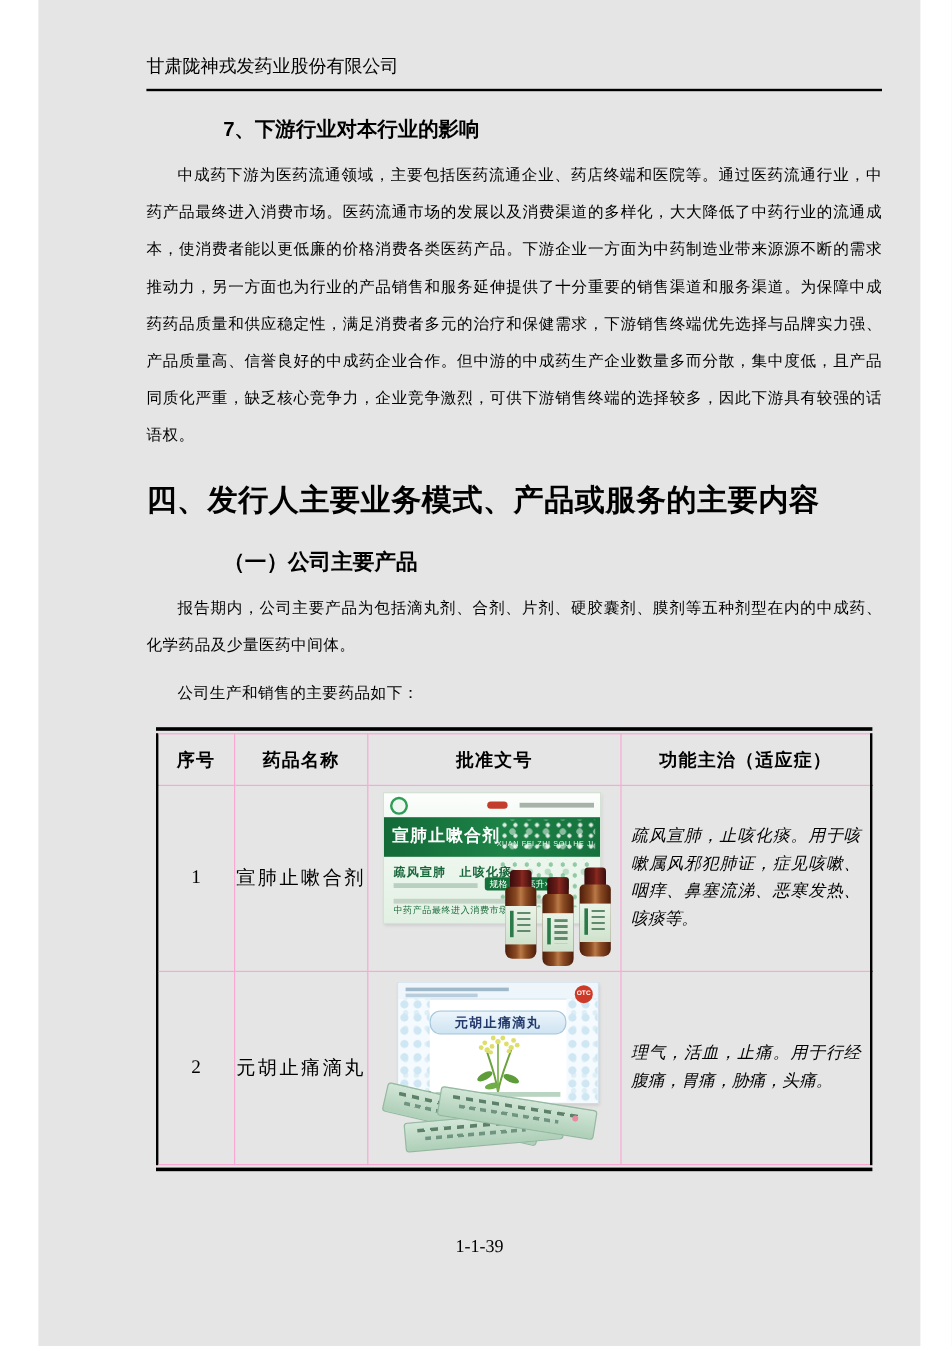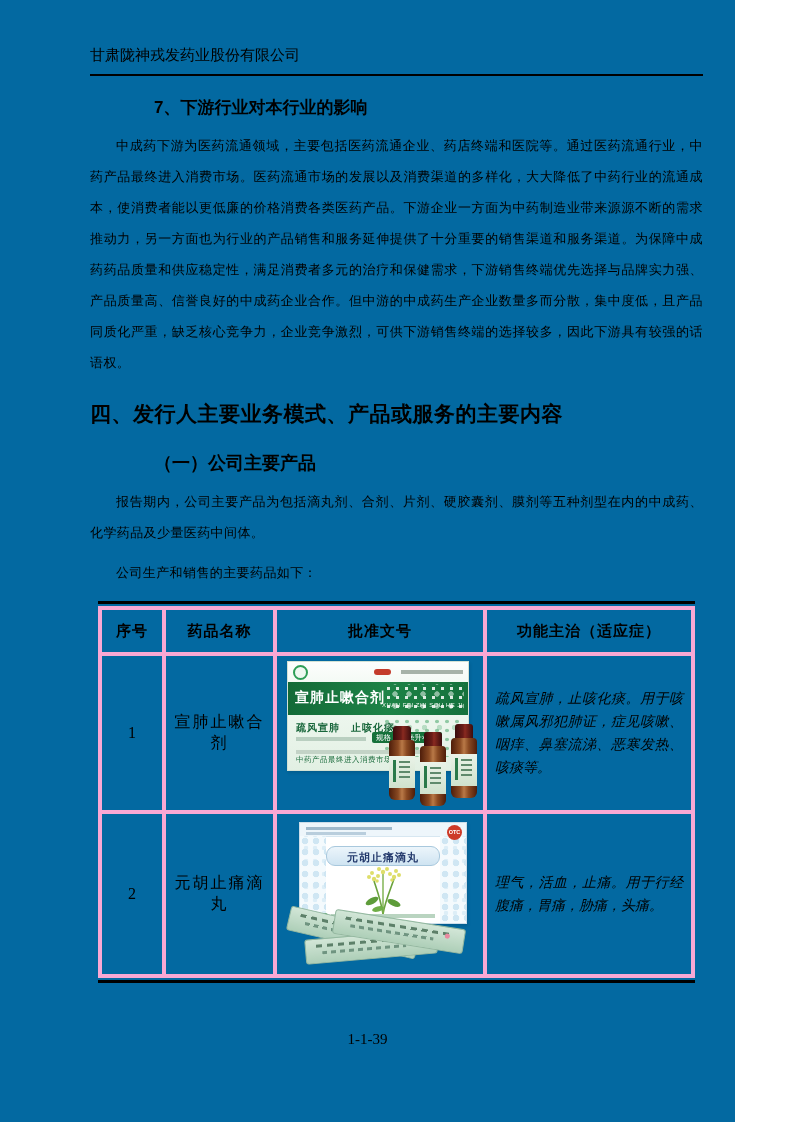--- a/index.html
+++ b/index.html
@@ -1,40 +1,40 @@
 <!DOCTYPE html>
 <html><head>
 <meta charset="utf-8">
 <style>
   html,body{margin:0;padding:0;background:#ffffff;}
-  .page{position:relative;width:735px;height:1122px;background:#0369a1;overflow:hidden;
-        font-family:"Liberation Serif","DejaVu Serif",serif;color:#000;}
+  .page{position:relative;width:735px;height:1122px;background:#e5e5e5;overflow:hidden;
+        font-family:"Liberation Serif","DejaVu Serif",serif;color:#000;margin-left:32px;}
   .content{position:absolute;left:90px;top:46px;width:613px;}
 
   
   .doc-header{display:flex;justify-content:space-between;align-items:flex-end;
               font-size:15px;padding-bottom:9px;border-bottom:2px solid #000;}
 
   
   .h-sub{font-family:"Liberation Sans","DejaVu Sans",sans-serif;font-weight:bold;
          font-size:17px;margin:20px 0 0;padding-left:64px;}
   .h-main{font-family:"Liberation Sans","DejaVu Sans",sans-serif;font-weight:bold;
-          font-size:21px;margin:22px 0 0;letter-spacing:0.5px;}
+          font-size:25px;margin:22px 0 0;letter-spacing:0.5px;}
   .h-sub2{font-family:"Liberation Sans","DejaVu Sans",sans-serif;font-weight:bold;
           font-size:18px;margin:23px 0 0;padding-left:64px;}
 
   
   .para{font-size:13px;line-height:31px;letter-spacing:0.4px;text-align:justify;
         text-indent:2em;margin:11px 0 0;}
   .para.tight{margin-top:9px;}
 
   
   .table-wrap{width:597px;margin:13px auto 0;border-top:3px solid #000;border-bottom:3px solid #000;}
   table.products{width:100%;border-collapse:collapse;table-layout:fixed;margin:2px 0;}
-  table.products th,table.products td{border:4px solid #f9a8d4;}
+  table.products th,table.products td{border:1px solid #f9a8d4;}
   table.products{border-left:2px solid #000;border-right:2px solid #000;}
   th{font-family:"Liberation Sans","DejaVu Sans",sans-serif;font-weight:bold;
      font-size:15px;height:40px;text-align:center;letter-spacing:1px;}
   .col-no{width:64px;}.col-name{width:111px;}.col-approval{width:210px;}.col-func{width:208px;}
   td.c-no{text-align:center;font-size:16px;height:152px;}
   tr.row2 td.c-no{height:158px;}
   td.c-name{text-align:center;font-size:16px;letter-spacing:2px;}
   td.c-ind{font-size:14px;line-height:23px;padding:0 8px;text-align:justify;vertical-align:middle;font-style:italic;}
   td.c-photo{padding:0;vertical-align:middle;}
 

